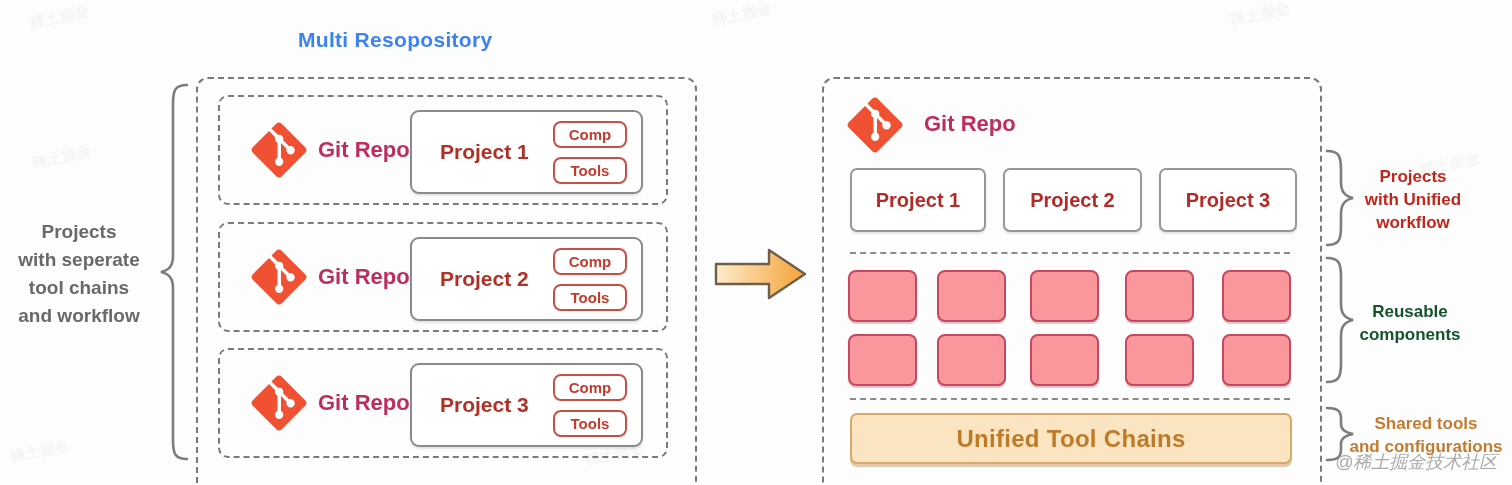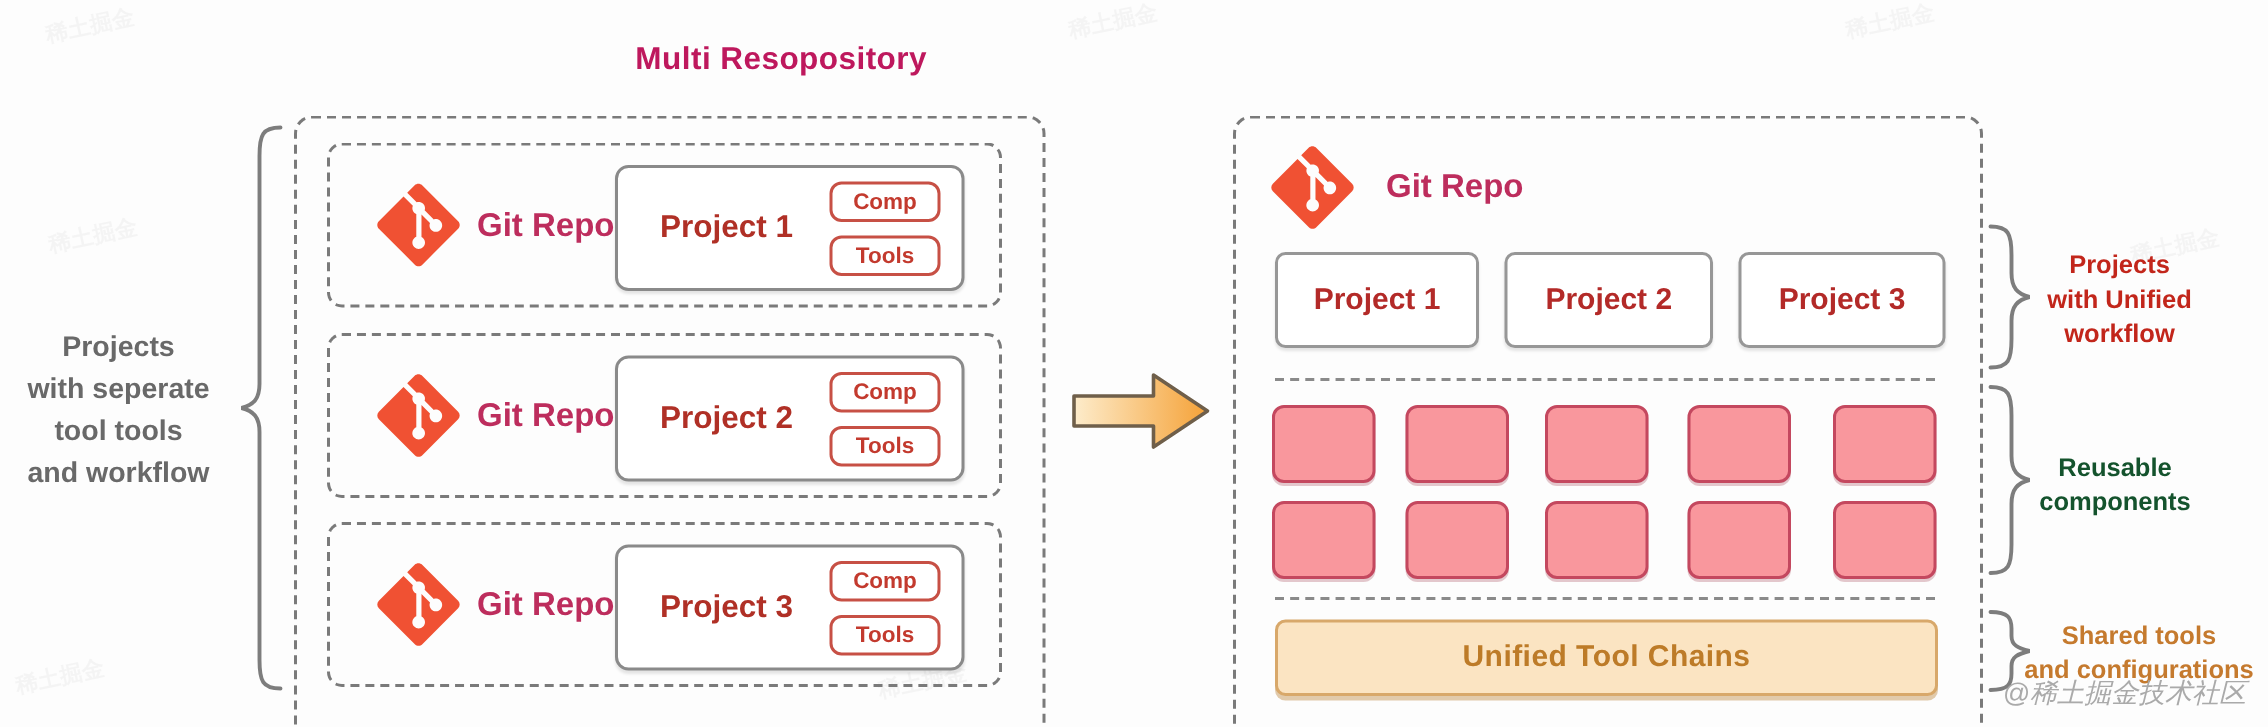--- a/index.html
+++ b/index.html
@@ -4,21 +4,21 @@
 <style>
   html,body{margin:0;padding:0;background:#fff;}
   .canvas{
     position:relative;width:1512px;height:485px;overflow:hidden;
     background:#fdfdfd;
     font-family:"Liberation Sans", sans-serif;
     -webkit-font-smoothing:antialiased;
   }
   .abs{position:absolute;}
   .title{
-    font-size:21px;font-weight:bold;color:#be185d;text-align:right;width:320px;
+    font-size:21px;font-weight:bold;color:#3b82f6;text-align:left;width:320px;
     letter-spacing:.3px;
   }
   
   .outer-box{
     border:2px dashed #7a7a7a;border-radius:12px;background:transparent;
   }
   .row-box{
     border:2px dashed #7a7a7a;border-radius:10px;background:transparent;
     display:flex;align-items:center;
   }
@@ -50,21 +50,21 @@
   }
   .sep{border-top:2px dashed #8a8a8a;height:0;}
   .comp-block{
     background:#f9979d;border:2px solid #c4485f;border-radius:8px;
     box-shadow:0 2px 0 rgba(150,40,60,.25);
   }
   .toolchain{
     background:#fbe4c2;border:2px solid #d8a86a;border-radius:7px;
     box-shadow:0 3px 0 rgba(190,140,70,.45);
     display:flex;align-items:center;justify-content:center;
-    font-size:20px;font-weight:bold;color:#bd7b28;letter-spacing:.3px;
+    font-size:24px;font-weight:bold;color:#bd7b28;letter-spacing:.3px;
   }
   .annotation{
     font-size:17px;font-weight:bold;text-align:center;line-height:23px;white-space:nowrap;
   }
   .ann-red{color:#c2261b;}
   .ann-green{color:#14532d;}
   .ann-orange{color:#c57a2e;}
   .wm-faint{
     color:#666;opacity:.05;font-size:15px;font-weight:bold;
     transform:rotate(-12deg);white-space:nowrap;pointer-events:none;
@@ -89,21 +89,21 @@
 
   <div class="abs title" style="left:298px;top:28px;">Multi Resopository</div>
 
   <svg class="abs" style="left:152px;top:82px;" width="40" height="382" viewBox="0 0 40 382">
     <path d="M 35 3 C 23 3, 21 8, 21 22 L 21 174 C 21 184, 17 188, 9 190 C 17 192, 21 196, 21 206 L 21 358 C 21 372, 23 377, 35 377" fill="none" stroke="#7d7d7d" stroke-width="2.6" stroke-linecap="round"></path>
   </svg>
 
   <div class="abs side-label" style="left:4px;top:218px;width:150px;">
     <div>Projects</div>
     <div>with seperate</div>
-    <div>tool tools</div>
+    <div>tool chains</div>
     <div>and workflow</div>
   </div>
 
   <div class="abs outer-box" style="left:196px;top:77px;width:497px;height:430px;"></div>
 
   <div class="abs row-box" style="left:218px;top:95px;width:450px;height:110px;padding-left:30px;box-sizing:border-box;">
     <svg width="58" height="58" viewBox="0 0 97 97">
       <path fill="#f05133" d="M92.71,44.408L52.591,4.291c-2.31-2.311-6.057-2.311-8.369,0l-8.33,8.332L46.459,23.19c2.456-0.83,5.272-0.273,7.229,1.685c1.969,1.97,2.521,4.81,1.67,7.275l10.186,10.185c2.465-0.85,5.307-0.3,7.275,1.671c2.75,2.75,2.75,7.206,0,9.958c-2.752,2.751-7.208,2.751-9.961,0c-2.068-2.07-2.58-5.11-1.531-7.658l-9.5-9.499v24.997c0.67,0.332,1.303,0.774,1.861,1.332c2.75,2.75,2.75,7.206,0,9.959c-2.75,2.749-7.209,2.749-9.957,0c-2.75-2.754-2.75-7.21,0-9.959c0.68-0.679,1.467-1.193,2.307-1.537V36.369c-0.84-0.344-1.625-0.853-2.307-1.537c-2.083-2.082-2.584-5.14-1.516-7.698L31.798,16.715L4.288,44.222c-2.311,2.313-2.311,6.06,0,8.371l40.121,40.118c2.31,2.311,6.056,2.311,8.369,0l39.932-39.932C95.021,50.468,95.021,46.719,92.71,44.408z"></path>
     </svg>
     <span class="git-label">Git Repo</span>

